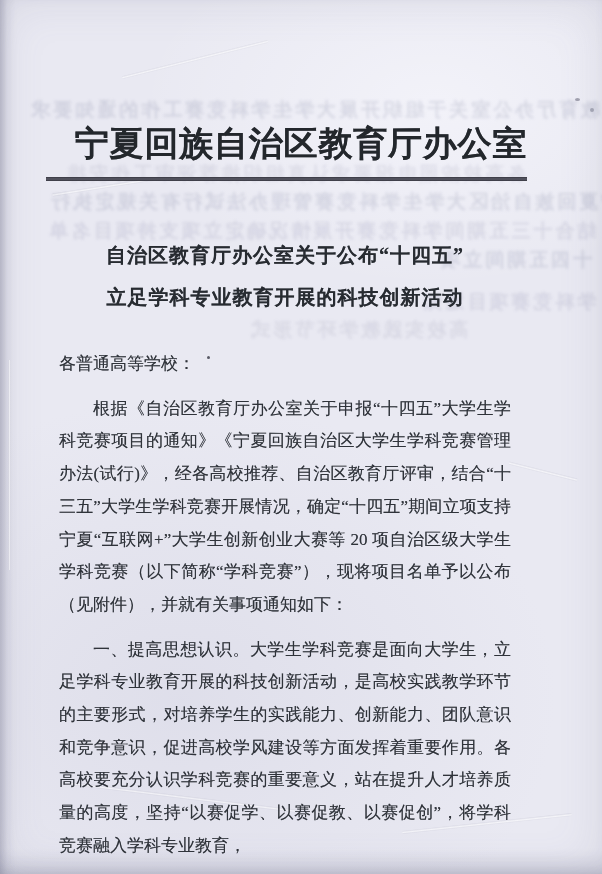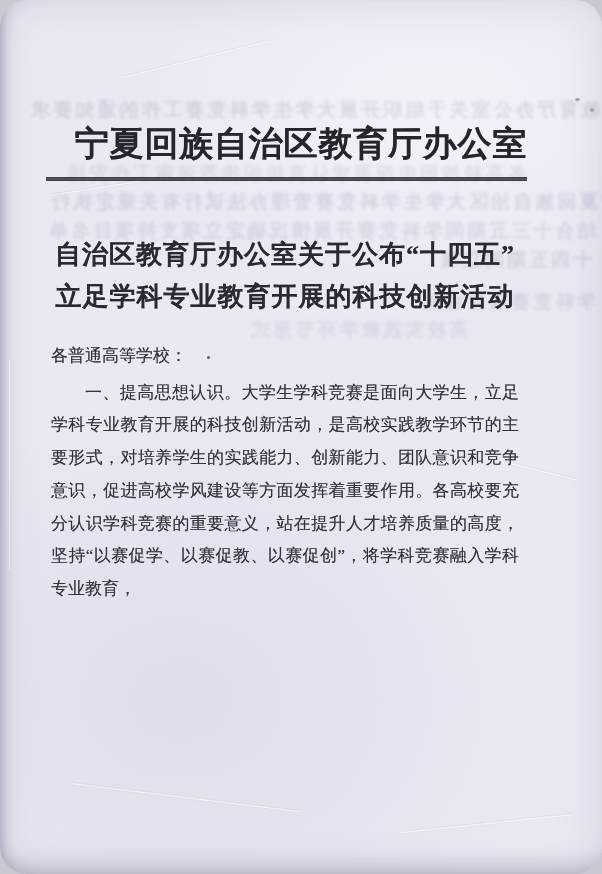--- a/index.html
+++ b/index.html
@@ -14,21 +14,20 @@
     background:
       radial-gradient(ellipse 420px 260px at 72% 12%, rgba(250,250,255,0.55), rgba(250,250,255,0) 70%),
       radial-gradient(ellipse 500px 400px at 30% 80%, rgba(214,214,228,0.55), rgba(214,214,228,0) 75%),
       linear-gradient(to right, rgba(120,122,148,0.22) 0px, rgba(120,122,148,0.05) 7px, rgba(120,122,148,0) 16px),
       linear-gradient(to top, rgba(128,130,156,0.18) 0px, rgba(128,130,156,0) 26px),
       #e9e9f2;
     box-shadow:
       inset 0 0 46px rgba(104,104,132,0.14),
       inset 10px 0 16px -10px rgba(80,80,108,0.28),
       inset 0 -12px 18px -12px rgba(80,80,108,0.22);
-    border-radius: 27px;
   }
 
   
   .letterhead {
     position: absolute;
     top: 124px; left: 0; right: 0;
     text-align: center;
     font-size: 34px;
     line-height: 40px;
     font-weight: 700;
@@ -42,40 +41,40 @@
     width: 481px; height: 4px;
     background: linear-gradient(to bottom,
       #575762 0%, #23232c 28%, #8d8d9b 50%, #23232c 72%, #575762 100%);
   }
 
   
   .doc-title {
     position: absolute;
     top: 234px; left: 45px; width: 480px;
     text-align: center;
-    font-size: 26px;
+    font-size: 20px;
     line-height: 42px;
     font-weight: 700;
     letter-spacing: 1px;
     color: #272b31;
     text-shadow: 0 0 0.5px rgba(39,43,49,0.6);
   }
 
   
   .body-text {
     position: absolute;
     top: 336px; left: 47px; width: 476px;
     font-size: 17px;
     line-height: 32.7px;
     text-align: justify;
     text-justify: inter-ideograph;
     color: #2f333a;
     text-shadow: 0 0 0.4px rgba(47,51,58,0.5);
   }
-  .body-text p { margin: 4px; padding: 0; }
+  .body-text p { margin: 12px; padding: 0; }
   .indent { text-indent: 2em; }
   .hei-bold {
     font-family: "Liberation Sans", "DejaVu Sans", sans-serif;
     font-weight: 400;
   }
 
   
   .ghost {
     position: absolute;
     white-space: nowrap;
@@ -147,16 +146,17 @@
   <div class="letterhead">宁夏回族自治区教育厅办公室</div>
   <div class="rule"></div>
 
   <div class="doc-title">
     <div>自治区教育厅办公室关于公布“十四五”</div>
     <div>立足学科专业教育开展的科技创新活动</div>
   </div>
 
   <div class="body-text">
     <p>各普通高等学校：</p>
+    <p class="indent">根据《自治区教育厅办公室关于申报“十四五”大学生学科竞赛项目的通知》《宁夏回族自治区大学生学科竞赛管理办法(试行)》，经各高校推荐、自治区教育厅评审，结合“十三五”大学生学科竞赛开展情况，确定“十四五”期间立项支持宁夏“互联网+”大学生创新创业大赛等 20 项自治区级大学生学科竞赛（以下简称“学科竞赛”），现将项目名单予以公布（见附件），并就有关事项通知如下：</p>
     <p class="indent"><span class="hei-bold">一、提高思想认识。</span><span>大学生学科竞赛是面向大学生，立足学科专业教育开展的科技创新活动，是高校实践教学环节的主要形式，对培养学生的实践能力、创新能力、团队意识和竞争意识，促进高校学风建设等方面发挥着重要作用。各高校要充分认识学科竞赛的重要意义，站在提升人才培养质量的高度，坚持“以赛促学、以赛促教、以赛促创”，将学科竞赛融入学科专业教育，</span></p>
   </div>
 
 </div>
 
 </body></html>

